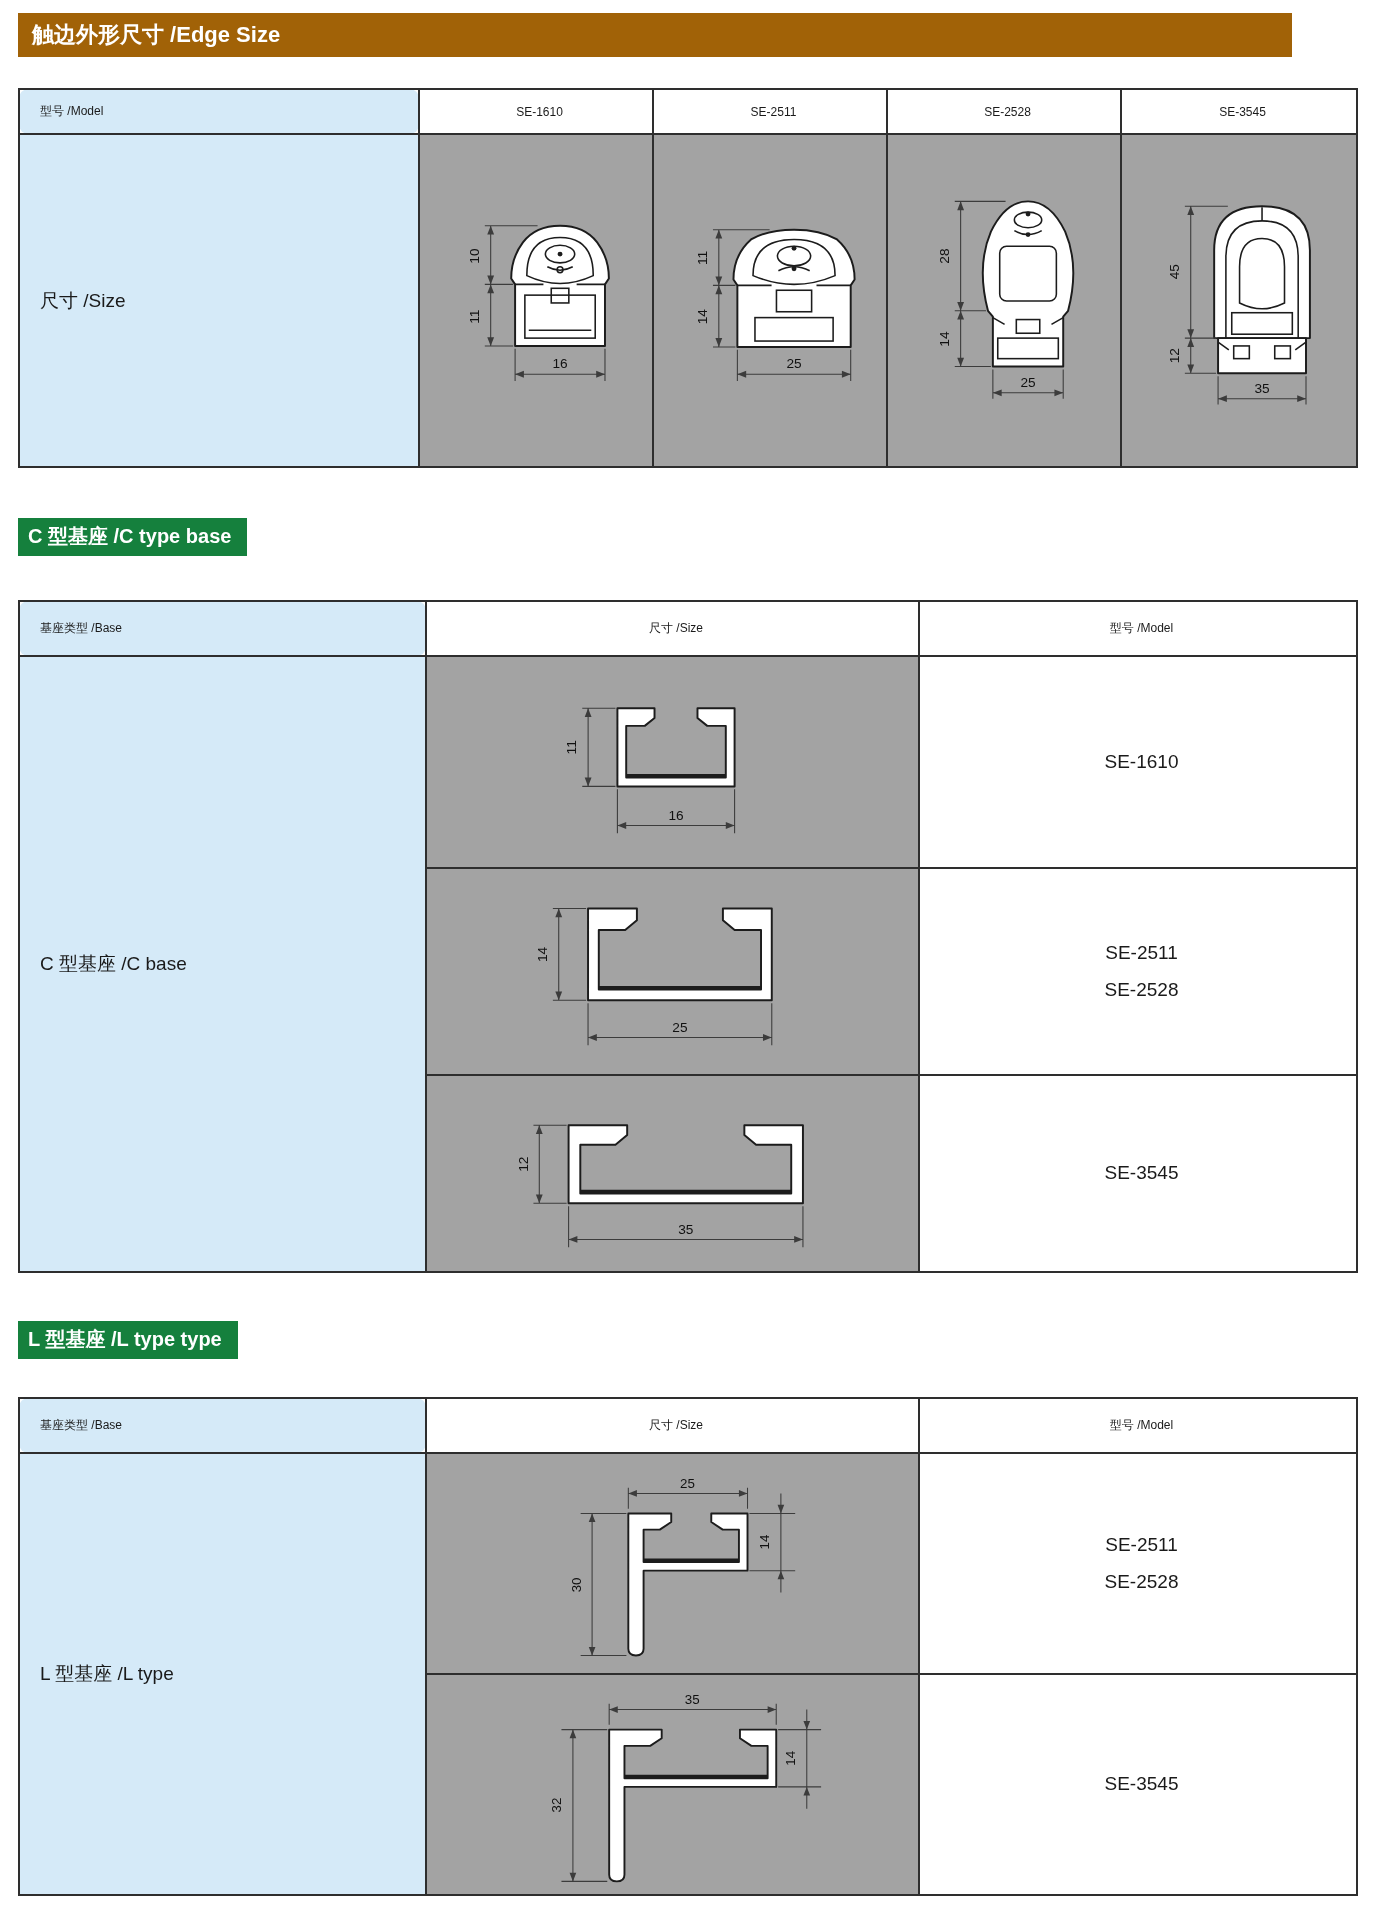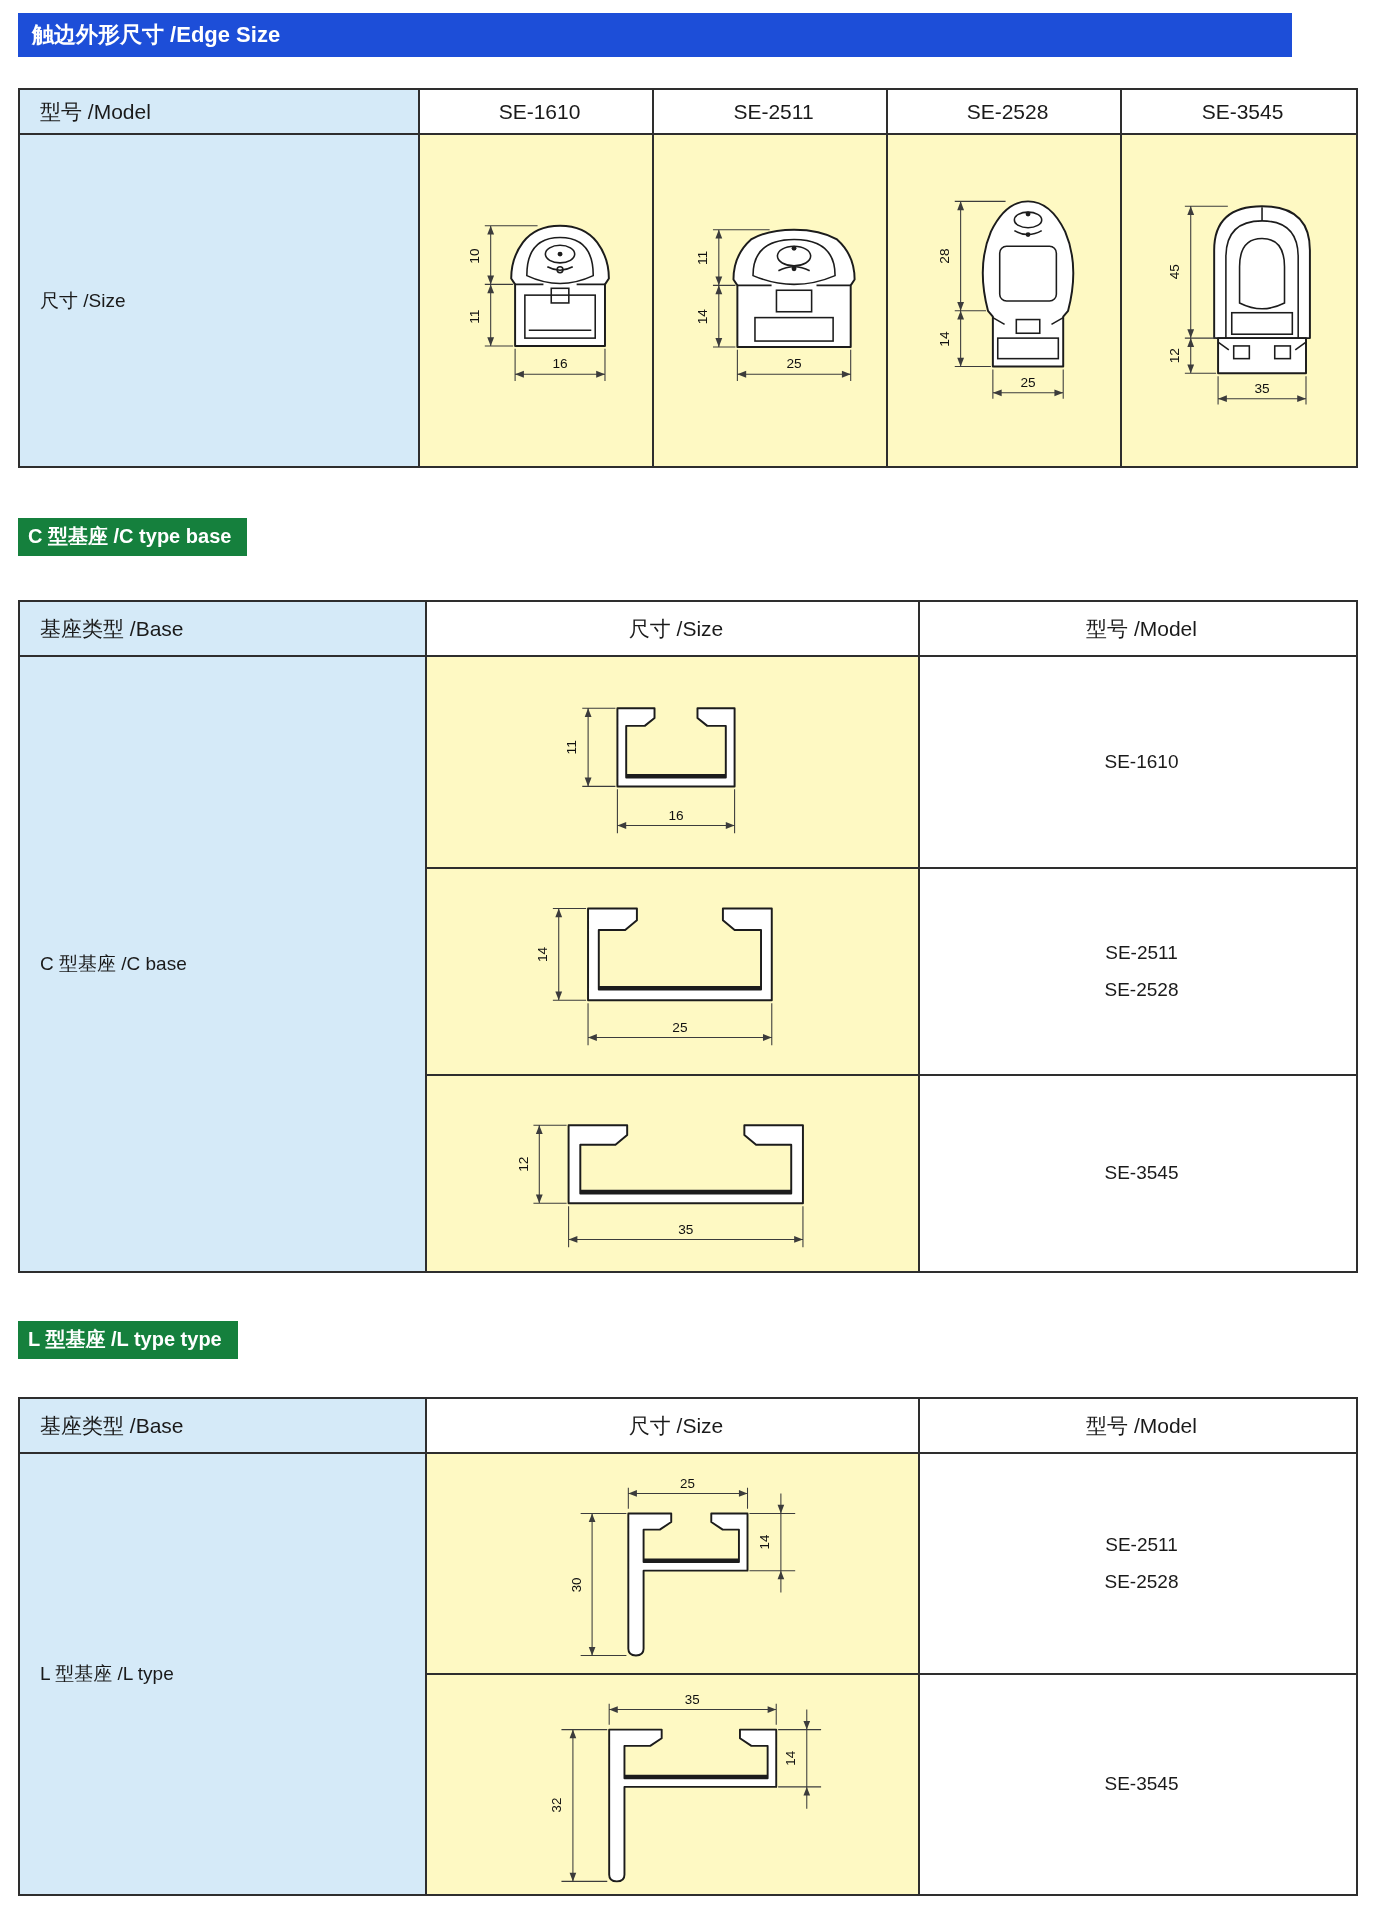--- a/index.html
+++ b/index.html
@@ -5,43 +5,43 @@
   * { box-sizing: border-box; }
   html,body { margin:0; padding:0; }
   body {
     width:1374px; height:1922px; background:#ffffff;
     font-family:"Liberation Sans", sans-serif; color:#1a1a1a;
     overflow:hidden; position:relative;
   }
   .page { padding:13px 18px 0 18px; }
 
   .titlebar {
-    width:1274px; height:44px; background:#1d4ed8; color:#fff;
+    width:1274px; height:44px; background:#a16207; color:#fff;
     font-size:22px; font-weight:bold; line-height:44px; padding-left:14px;
   }
 
   .section-label {
     display:inline-block; background:#15803d; color:#fff;
     font-size:20px; font-weight:bold; padding:5px 16px 6px 10px;
   }
   .c-label { margin-top:50px; }
   .l-label { margin-top:48px; }
 
   table { border-collapse:collapse; table-layout:fixed; width:1338px; }
   td { border:2px solid #2e2e2e; vertical-align:middle; font-size:19px;padding-left:8px; }
   .edge-table { margin-top:31px; }
   .c-table { margin-top:44px; }
   .l-table { margin-top:38px; }
 
   .hl { background:#D5EAF8; }
   .label-cell { padding-left:20px; text-align:left; }
   .center-cell { text-align:center; }
   .model-cell { text-align:center; line-height:1.9; }
-  .hdr { font-size:21px; }
-  .drawing-cell { text-align:center; background:#fef9c3; }
+  .hdr { font-size:12px;border-radius:9px; }
+  .drawing-cell { text-align:center; background:#a3a3a3; }
   svg { display:block; margin:0 auto; }
 
   
   .outline { fill:#ffffff; stroke:#1c1c1c; stroke-width:2; stroke-linejoin:round; }
   .detail  { fill:none; stroke:#1c1c1c; stroke-width:1.6; }
   .thick   { fill:none; stroke:#1c1c1c; stroke-width:3.5; }
   .dot     { fill:#1c1c1c; }
   .dim     { stroke:#3c3c3c; stroke-width:1.1; fill:none; }
   .arr     { fill:#3c3c3c; }
   .dimtxt  { font-family:"Liberation Sans",sans-serif; font-size:14px; fill:#111; }

